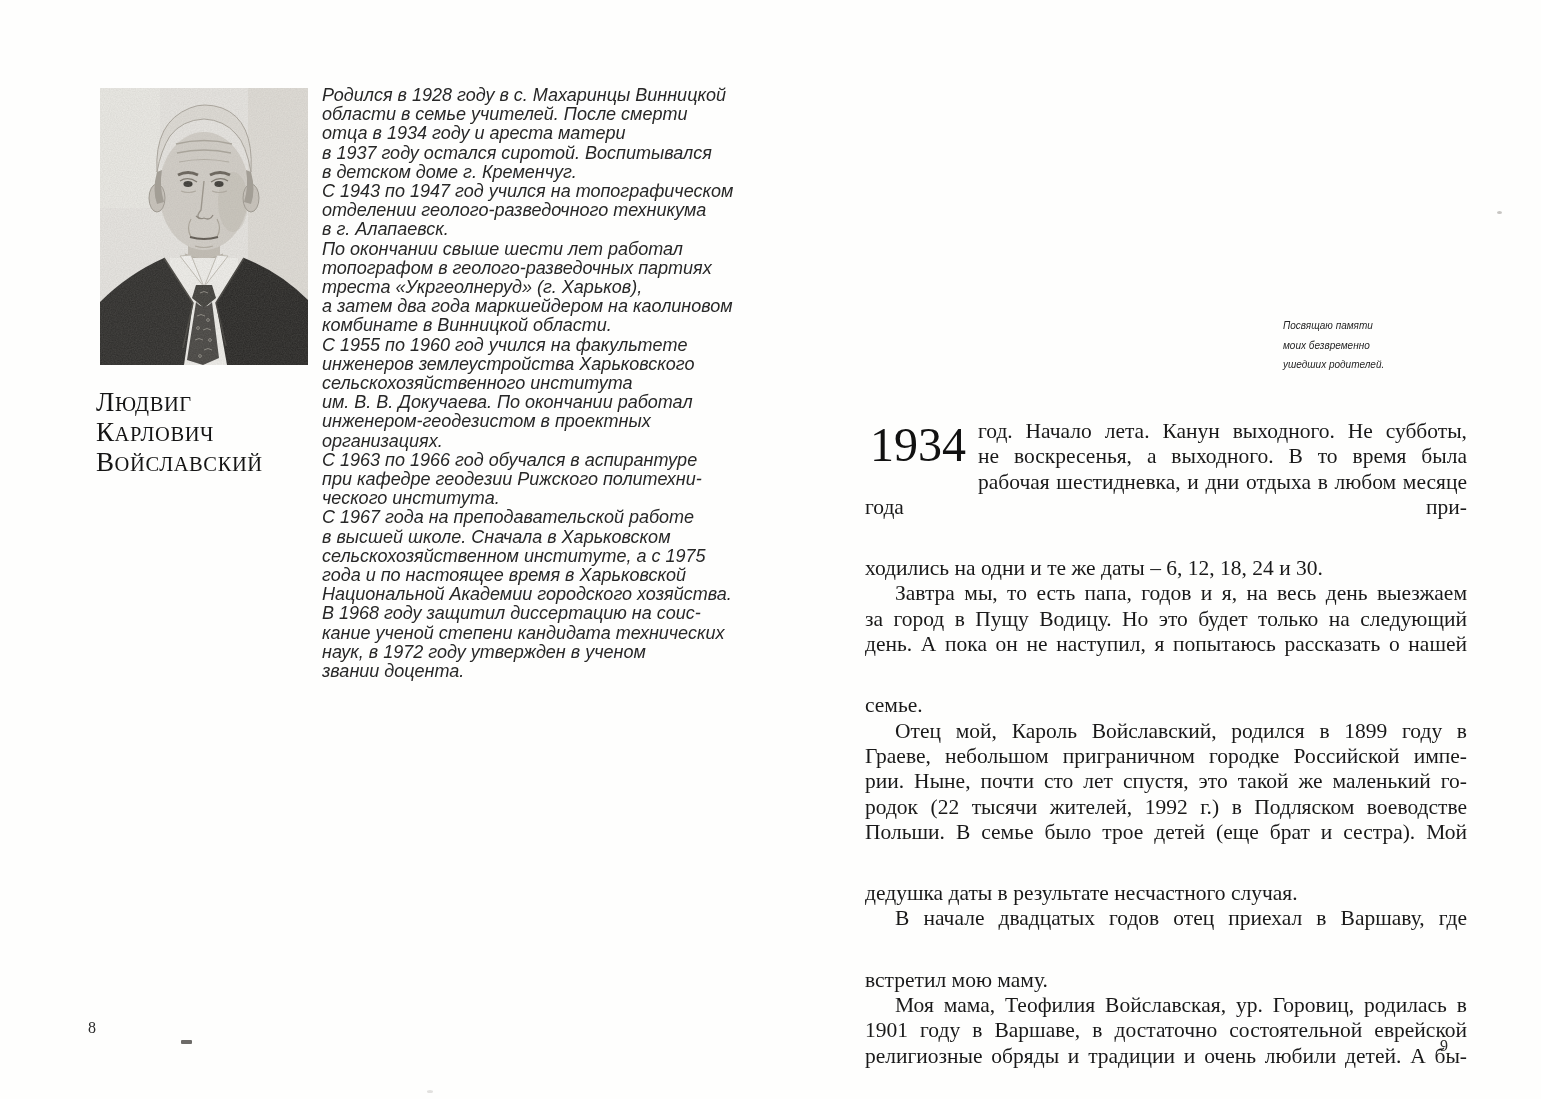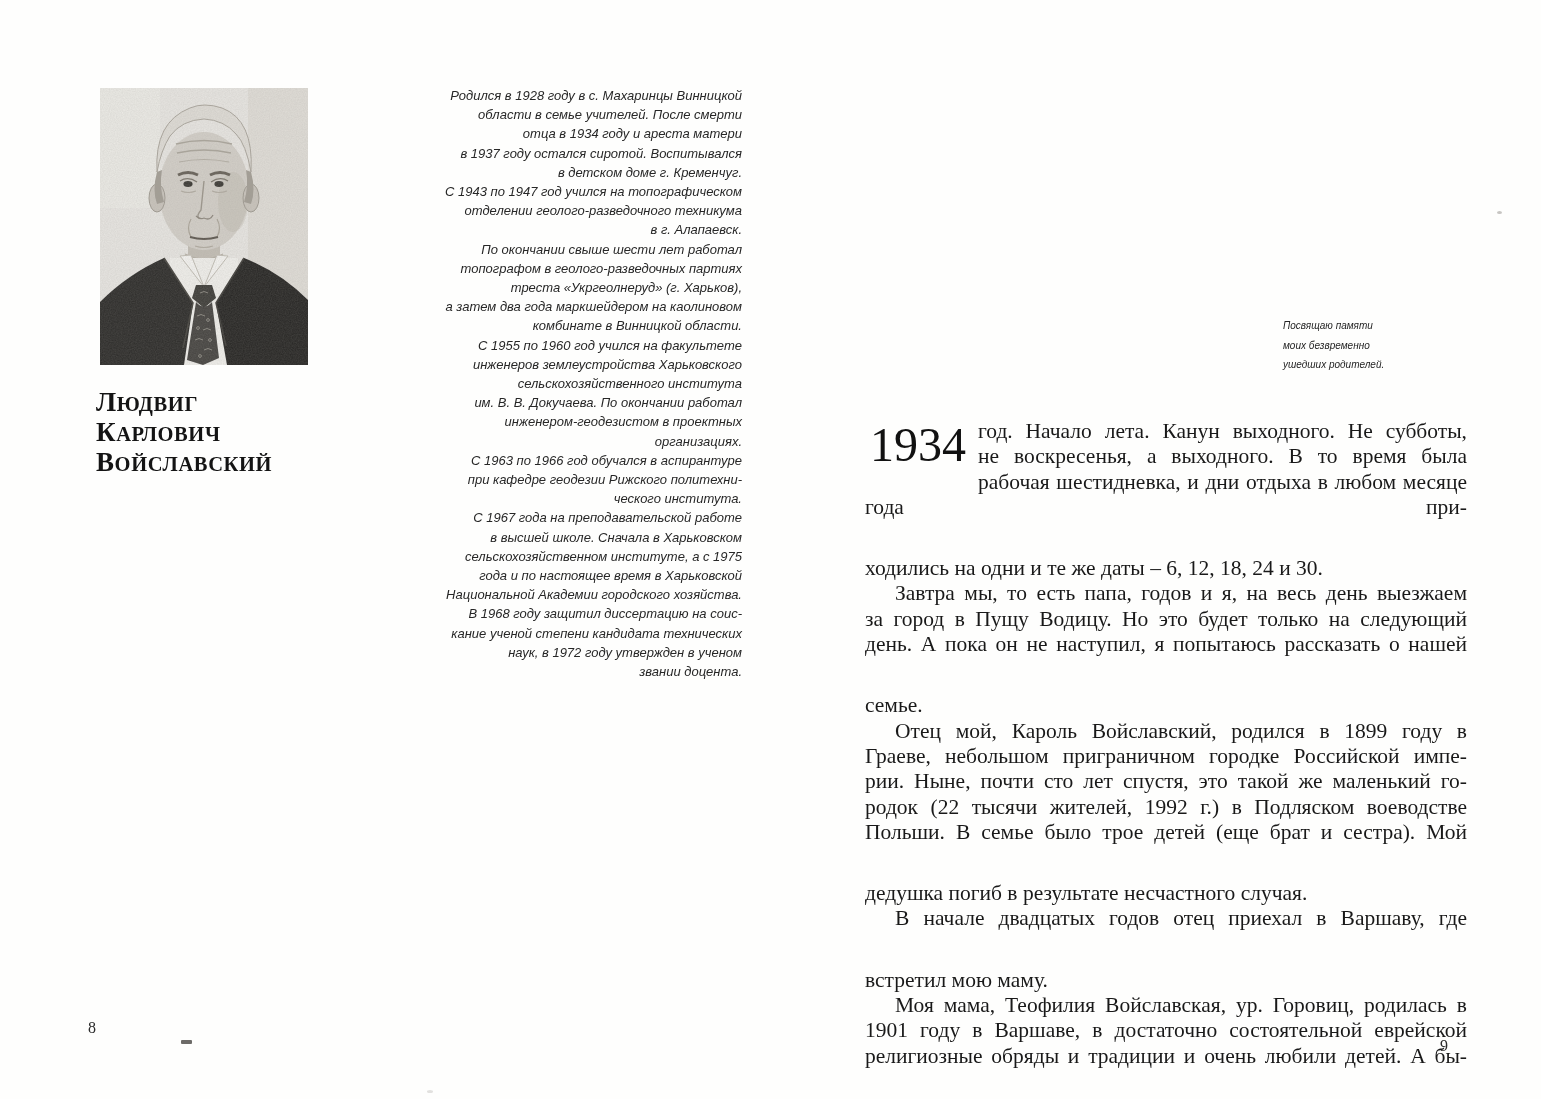--- a/index.html
+++ b/index.html
@@ -3,27 +3,27 @@
 <meta charset="utf-8">
 <style>
   html,body{margin:0;padding:0;background:#ffffff;}
   .spread{
     position:relative;width:1541px;height:1099px;background:#fefefd;overflow:hidden;
     font-family:"Liberation Serif",serif;color:#1b1b1b;
   }
   
   .photo{position:absolute;left:100px;top:88px;width:208px;height:277px;}
   .photo svg{display:block;width:100%;height:100%;}
-  .author-name{position:absolute;left:96px;top:388px;font-weight:bold;color:#141414;letter-spacing:.6px;}
+  .author-name{position:absolute;left:96px;top:388px;font-weight:normal;color:#141414;letter-spacing:.6px;}
   .name-line{font-size:20.5px;line-height:28px;text-transform:uppercase;}
   .name-line::first-letter{font-size:27px;}
   .bio{
     position:absolute;left:322px;top:86px;width:420px;
     font-family:"Liberation Sans",sans-serif;font-style:italic;
-    font-size:13px;line-height:19.2px;white-space:pre-line;color:#272727;text-align:right;
+    font-size:18px;line-height:19.2px;white-space:pre-line;color:#272727;
   }
   
   .dedication{
     position:absolute;left:1283px;top:316px;
     font-family:"Liberation Sans",sans-serif;font-style:italic;
     font-size:10px;line-height:19.5px;white-space:pre-line;color:#242424;
   }
   .chapter{position:absolute;left:865px;top:419px;width:602px;font-size:21.5px;line-height:25.3px;color:#191919;}
   .chapter .line{text-align:justify;text-align-last:justify;}
   .chapter .line.last{text-align-last:left;margin-top:36px;}
@@ -175,21 +175,21 @@
         <div class="line last">ходились на одни и те же даты – 6, 12, 18, 24 и 30.</div>
         <div class="line ind">Завтра мы, то есть папа, годов и я, на весь день выезжаем</div>
         <div class="line">за город в Пущу Водицу. Но это будет только на следующий</div>
         <div class="line">день. А пока он не наступил, я попытаюсь рассказать о нашей</div>
         <div class="line last">семье.</div>
         <div class="line ind">Отец мой, Кароль Войславский, родился в 1899 году в</div>
         <div class="line">Граеве, небольшом приграничном городке Российской импе-</div>
         <div class="line">рии. Ныне, почти сто лет спустя, это такой же маленький го-</div>
         <div class="line">родок (22 тысячи жителей, 1992 г.) в Подляском воеводстве</div>
         <div class="line">Польши. В семье было трое детей (еще брат и сестра). Мой</div>
-        <div class="line last">дедушка погиб в результате несчастного случая.</div>
+        <div class="line last">дедушка даты в результате несчастного случая.</div>
         <div class="line ind">В начале двадцатых годов отец приехал в Варшаву, где</div>
         <div class="line last">встретил мою маму.</div>
         <div class="line ind">Моя мама, Теофилия Войславская, ур. Горовиц, родилась в</div>
         <div class="line">1901 году в Варшаве, в достаточно состоятельной еврейской</div>
         <div class="line">религиозные обряды и традиции и очень любили детей. А бы-</div>
         <div class="line last">ло их одиннадцать.</div>
       </div>
 
     <div class="pagenum pagenum-right">9</div>
   </div>

